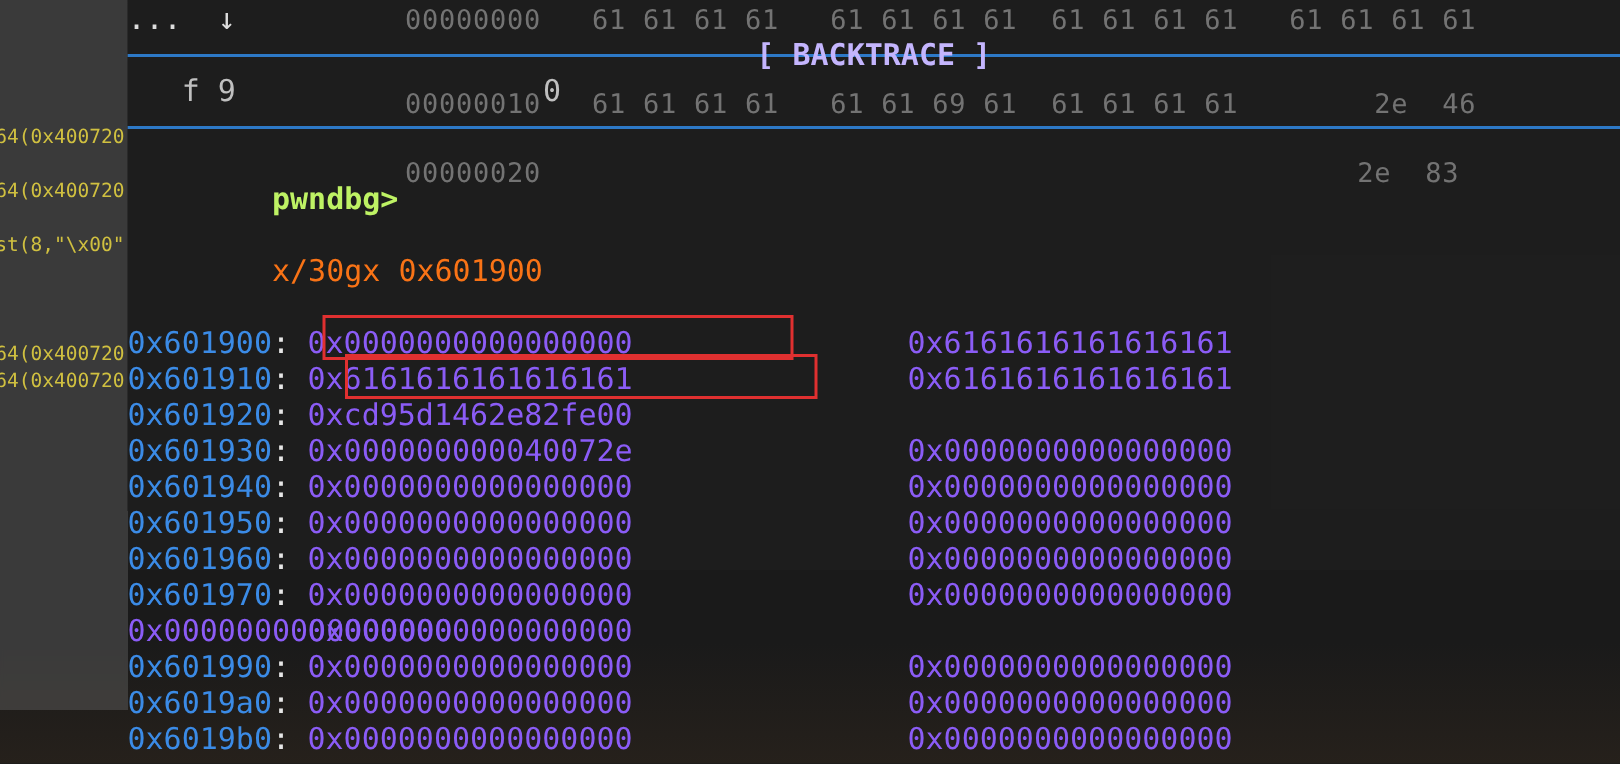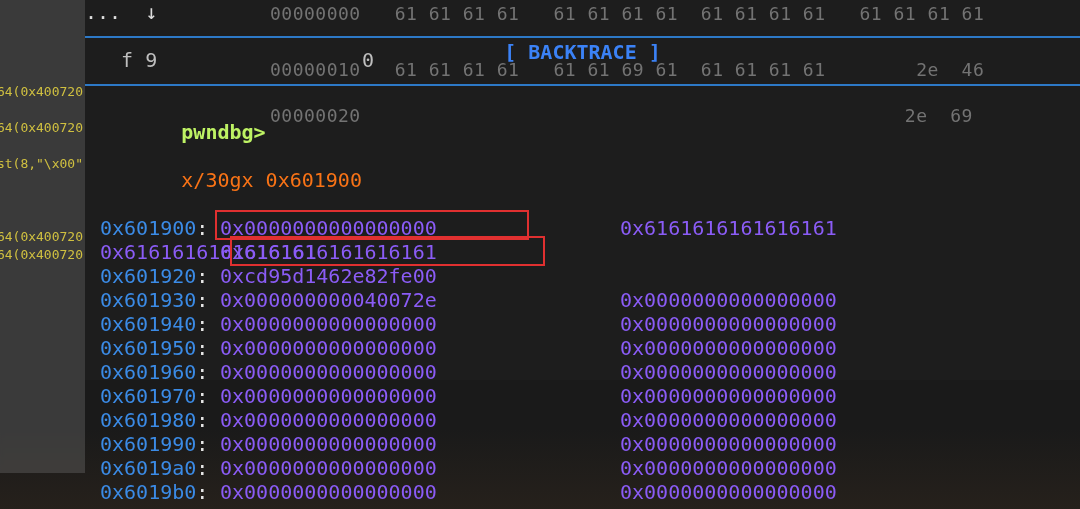--- a/index.html
+++ b/index.html
@@ -34,52 +34,52 @@
     background:transparent;z-index:2;}
   .term-inner{position:relative;}
 
   .line{white-space:pre;}
   .dots{color:#ddd;}
 
   
   .hr-row{position:relative;height:24px;}
   .hr-row .rule{position:absolute;left:0;right:0;top:12px;border-top:2px solid #2d79c7;}
   .hr-row .title{position:absolute;top:0;left:50%;transform:translateX(-50%);
-    color:#3b82f6;font-weight:bold;padding:0 6px;background:rgba(26,26,26,0);margin-top:16px;}
+    color:#c4b5fd;font-weight:bold;padding:0 6px;background:rgba(26,26,26,0);}
 
   .hr-plain{position:relative;height:24px;}
   .hr-plain .rule{position:absolute;left:0;right:0;top:12px;border-top:2px solid #2d79c7;}
 
   .prompt{color:#bef264;font-weight:bold;}
   .cmd{color:#f97316;}
   .addr{color:#3b8be6;}
   .colon{color:#e6e6e6;}
   .frame-sel{color:#bfbfbf;}
 
-  .mem{display:grid;grid-template-columns:120px 400px 1fr;padding-left:15px;}
+  .mem{display:grid;grid-template-columns:120px 400px 1fr;}
   .mem .c1{color:#3b8be6;}
   .mem .c2,.mem .c3{color:#8b5cf6;}
 
   
   .box{position:absolute;border:2px solid #e03030;background:transparent;
     z-index:3;pointer-events:none;}
   .box1{left:215px;top:210px;width:310px;height:26px;}
   .box2{left:230px;top:236px;width:311px;height:26px;}
 </style>
 </head>
 <body>
 
 <div class="canvas">
 
   <div class="desert"></div>
   <div class="ghost"></div>
   <div id="ghost-lines">
       <div class="ghost-hex" style="top: 2px; left: 270px;">00000000   61 61 61 61   61 61 61 61  61 61 61 61   61 61 61 61</div>
       <div class="ghost-hex" style="top: 58px; left: 270px;">00000010   61 61 61 61   61 61 69 61  61 61 61 61        2e  46</div>
-      <div class="ghost-hex" style="top: 104px; left: 270px;">00000020                                                2e  69</div>
+      <div class="ghost-hex" style="top: 104px; left: 270px;">00000020                                                2e  83</div>
     </div>
 
   <div class="left-strip">
     <div id="sidebar-rows">
         <div class="gap"></div>
         <div class="row"><span class="hex">=p64(0x400720</span></div>
         <div class="row">&nbsp;</div>
         <div class="row"><span class="hex">=p64(0x400720</span></div>
         <div class="row">&nbsp;</div>
         <div class="row"><span class="str">ust(8,"\x00"</span></div>
@@ -113,20 +113,21 @@
         <span class="cmd">x/30gx 0x601900</span>
       </div>
 
       <div id="memrows">
           <div class="mem">
             <span class="c1"><span class="addr">0x601900</span><span class="colon">:</span></span>
             <span class="c2">0x0000000000000000</span>
             <span class="c3">0x6161616161616161</span>
           </div>
           <div class="mem">
+            <span class="c1"><span class="addr">0x601910</span><span class="colon">:</span></span>
             <span class="c2">0x6161616161616161</span>
             <span class="c3">0x6161616161616161</span>
           </div>
           <div class="mem">
             <span class="c1"><span class="addr">0x601920</span><span class="colon">:</span></span>
             <span class="c2">0xcd95d1462e82fe00</span>
           </div>
           <div class="mem">
             <span class="c1"><span class="addr">0x601930</span><span class="colon">:</span></span>
             <span class="c2">0x000000000040072e</span>
@@ -146,21 +147,20 @@
             <span class="c1"><span class="addr">0x601960</span><span class="colon">:</span></span>
             <span class="c2">0x0000000000000000</span>
             <span class="c3">0x0000000000000000</span>
           </div>
           <div class="mem">
             <span class="c1"><span class="addr">0x601970</span><span class="colon">:</span></span>
             <span class="c2">0x0000000000000000</span>
             <span class="c3">0x0000000000000000</span>
           </div>
           <div class="mem">
-            <span class="c1"><span class="addr">0x601980</span><span class="colon">:</span></span>
             <span class="c2">0x0000000000000000</span>
             <span class="c3">0x0000000000000000</span>
           </div>
           <div class="mem">
             <span class="c1"><span class="addr">0x601990</span><span class="colon">:</span></span>
             <span class="c2">0x0000000000000000</span>
             <span class="c3">0x0000000000000000</span>
           </div>
           <div class="mem">
             <span class="c1"><span class="addr">0x6019a0</span><span class="colon">:</span></span>

